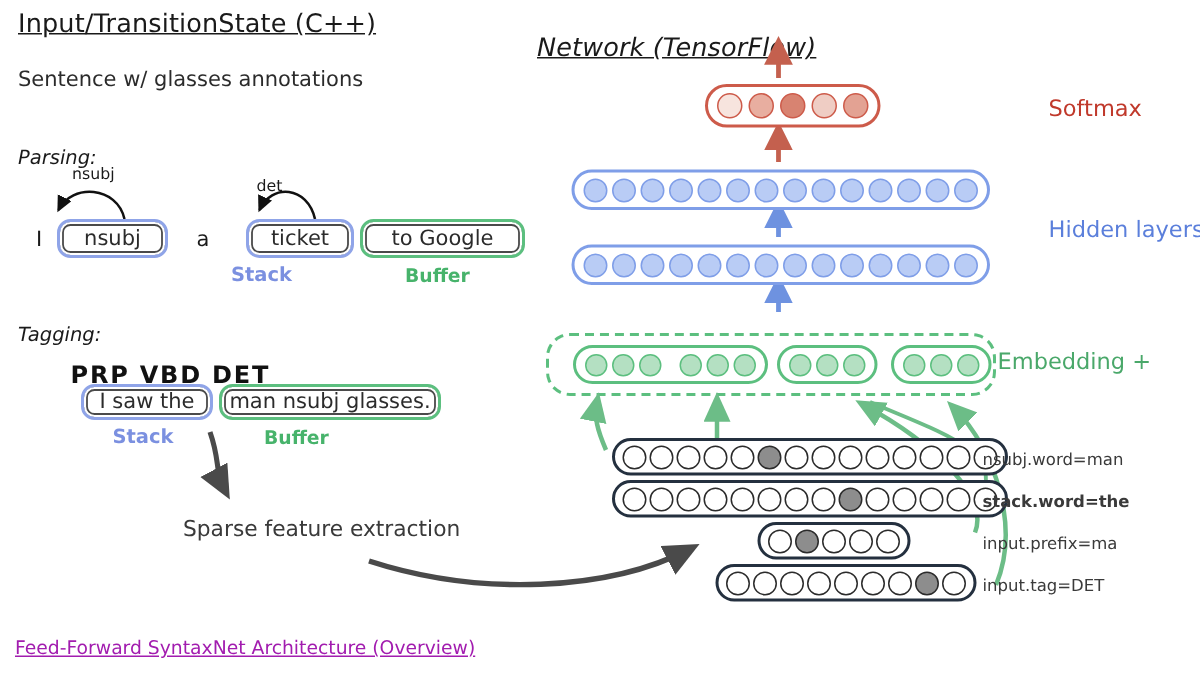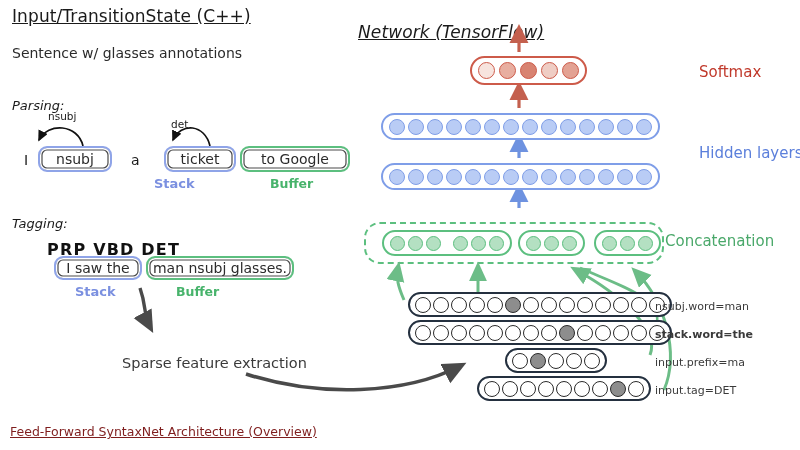--- a/index.html
+++ b/index.html
@@ -11,26 +11,26 @@
   .ital{font-size:13px;font-style:italic;color:#1a1a1a;white-space:nowrap;text-align:right;}
   .dep{font-size:10.5px;color:#1a1a1a;white-space:nowrap;}
   .tagrow{font-size:16px;font-weight:bold;color:#111;white-space:nowrap;letter-spacing:1.2px;}
   .wordbox{display:inline-flex;align-items:center;justify-content:center;
            box-sizing:border-box;border-radius:9px;white-space:nowrap;font-size:14px;}
   .bluebox{border:2px solid #8fa4e8;box-shadow:inset 0 0 0 1.4px #fff, inset 0 0 0 2.6px #4a4a4a;}
   .greenbox{border:2px solid #5cbf7f;box-shadow:inset 0 0 0 1.4px #fff, inset 0 0 0 2.6px #4a4a4a;}
   .lbl-stack{font-size:13px;font-weight:bold;color:#7b90e0;white-space:nowrap;}
   .lbl-buffer{font-size:12.5px;font-weight:bold;color:#47b36b;white-space:nowrap;}
   .plain{font-size:14px;color:#1a1a1a;white-space:nowrap;}
-  .sparse{font-size:14.5px;color:#3a3a3a;white-space:nowrap;margin-top:10px;}
+  .sparse{font-size:14.5px;color:#3a3a3a;white-space:nowrap;}
   .feat-lbl{font-size:11px;color:#3a3a3a;white-space:nowrap;}
   .side-red{font-size:15px;color:#c0392b;white-space:nowrap;}
   .side-blue{font-size:15px;color:#5b7fdb;white-space:nowrap;}
   .side-green{font-size:15px;color:#4aa86a;white-space:nowrap;line-height:1.22;}
-  .caption{font-size:12.5px;color:#7f1d1d;text-decoration:underline;white-space:nowrap;}
+  .caption{font-size:12.5px;color:#a21caf;text-decoration:underline;white-space:nowrap;}
 
   .cap{position:absolute;box-sizing:border-box;display:flex;align-items:center;border-radius:999px;}
   .cap-dark{border:2px solid #24303f;background:#fff;}
   .cap-blue{border:2px solid #7f9ee8;background:#fff;}
   .cap-red{border:2px solid #cd5b4a;background:#fff;}
   .cap-green{border:2px solid #5cbf7f;background:#fff;}
   .dot{border-radius:50%;box-sizing:border-box;flex:0 0 auto;}
   .d-dark{border:1.6px solid #2b2b2b;background:#fff;}
   .d-dark.on{background:#8d8d8d;}
   .d-blue{border:1.5px solid #7f9ee8;background:#b9ccf5;}
@@ -171,21 +171,21 @@
     <div class="dot d-green" style="width: 15px; height: 15px;"></div>
     <div class="dot d-green" style="width: 15px; height: 15px;"></div>
     <div class="dot d-green" style="width: 15px; height: 15px;"></div>
   </div>
 <div class="cap cap-green" id="emb-cap-2" style="left:594px;top:230px;height:26px;padding:0 6px;gap:3px;">
     <div class="dot d-green" style="width: 15px; height: 15px;"></div>
     <div class="dot d-green" style="width: 15px; height: 15px;"></div>
     <div class="dot d-green" style="width: 15px; height: 15px;"></div>
   </div>
 <div class="abs side-green" style="left:665px;top:232px;">
-  <div>Concatenation</div>
+  <div>Embedding +</div>
 </div>
 
 <svg class="abs" style="left:0px;top:0px;width:800px;height:450px;">
   <defs>
     <marker id="mk-grn" markerWidth="8" markerHeight="8" refX="4.4" refY="3" orient="auto">
       <path d="M0,0 L6.6,3 L0,6 z" fill="#6cbd87"></path>
     </marker>
   </defs>
   <path d="M404,300 C398,286 396,278 398,268" fill="none" stroke="#6cbd87" stroke-width="3" marker-end="url(#mk-grn)"></path>
   <path d="M478,300 C478,288 478,280 478,268" fill="none" stroke="#6cbd87" stroke-width="3" marker-end="url(#mk-grn)"></path>

